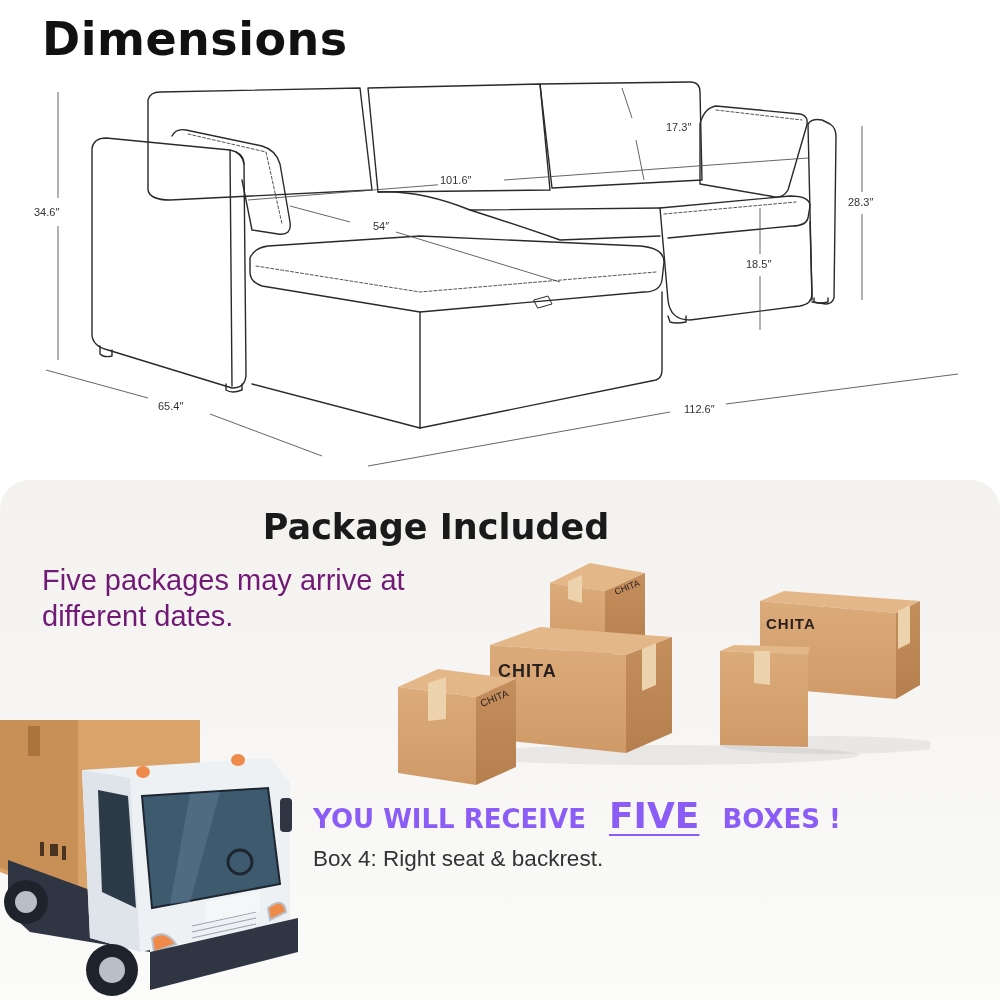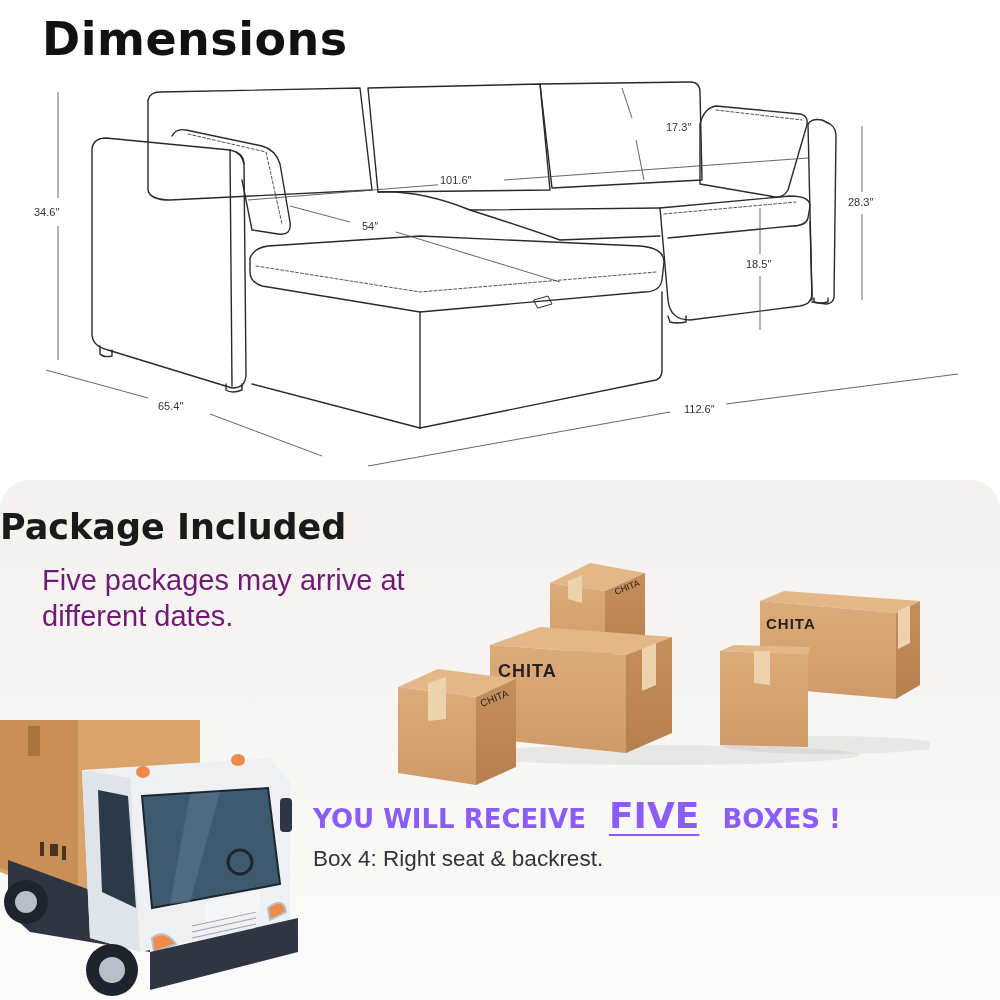--- a/index.html
+++ b/index.html
@@ -4,21 +4,21 @@
 <style>
   html, body { margin:0; padding:0; }
   body { width:1000px; height:1000px; background:#ffffff; position:relative; overflow:hidden;
          font-family:"DejaVu Sans", "Liberation Sans", sans-serif; color:#1b1b1b; }
   .title { position:absolute; left:42px; top:12px; font-size:46px; font-weight:600; letter-spacing:0.5px; color:#111; }
   .diagram { position:absolute; left:0; top:0; width:1000px; height:480px; }
   .dim { position:absolute; font-size:11px; color:#333; font-family:"Liberation Sans", sans-serif; background:#fff; padding:0 2px; }
   .panel { position:absolute; left:0; top:480px; width:1000px; height:520px;
            background:linear-gradient(180deg,#f3f2ef 0%,#f6f5f3 40%,#fbfbfa 100%);
            border-radius:30px 30px 0 0; }
-  .pk-title { position:absolute; left:0; width:872px; top:507px; font-size:35px; font-weight:600; color:#1a1a1a; }
+  .pk-title { position:absolute; left:0; width:872px; top:507px; text-align:center; font-size:35px; font-weight:600; color:#1a1a1a; }
   .pk-note { position:absolute; left:42px; top:562px; width:460px; font-size:29px; font-weight:300; line-height:36px; color:#701a75; font-family:"Liberation Sans", sans-serif; }
   .receive { position:absolute; left:313px; top:795px; font-size:26px; font-weight:600; color:#8b5cf6; white-space:nowrap; }
   .receive .five { font-size:36px; font-weight:700; text-decoration:underline; text-decoration-thickness:2px; text-underline-offset:6px; margin:0 14px; }
   .box-list { position:absolute; left:313px; top:843px; font-size:22.5px; line-height:32px; color:#333; font-weight:300; font-family:"Liberation Sans", sans-serif; }
   .box-list div { white-space:nowrap; }
   .art { position:absolute; }
 </style>
 </head>
 <body>
 
@@ -80,21 +80,21 @@
     <line x1="46" y1="370" x2="148" y2="398"></line>
       <line x1="210" y1="414" x2="322" y2="456"></line>
     <line x1="368" y1="466" x2="670" y2="412"></line>
       <line x1="726" y1="404" x2="958" y2="374"></line>
   </g>
 </svg>
 
 <span class="dim" style="left:32px;top:206px;">34.6″</span>
 <span class="dim" style="left:616px;top:121px;margin-left:48px;">17.3″</span>
 <span class="dim" style="left:438px;top:174px;">101.6″</span>
-<span class="dim" style="left:360px;top:220px;">54″</span>
+<span class="dim" style="left:371px;top:220px;">54″</span>
 <span class="dim" style="left:846px;top:196px;">28.3″</span>
 <span class="dim" style="left:744px;top:258px;">18.5″</span>
 <span class="dim" style="left:156px;top:400px;">65.4″</span>
 <span class="dim" style="left:682px;top:403px;">112.6″</span>
 
 <div class="panel"></div>
 <div class="pk-title">Package Included</div>
 <div class="pk-note">Five packages may arrive at different dates.</div>
 
 <svg class="art" style="left:390px;top:555px;" width="540" height="240" viewBox="0 0 540 240" xmlns="http://www.w3.org/2000/svg">

